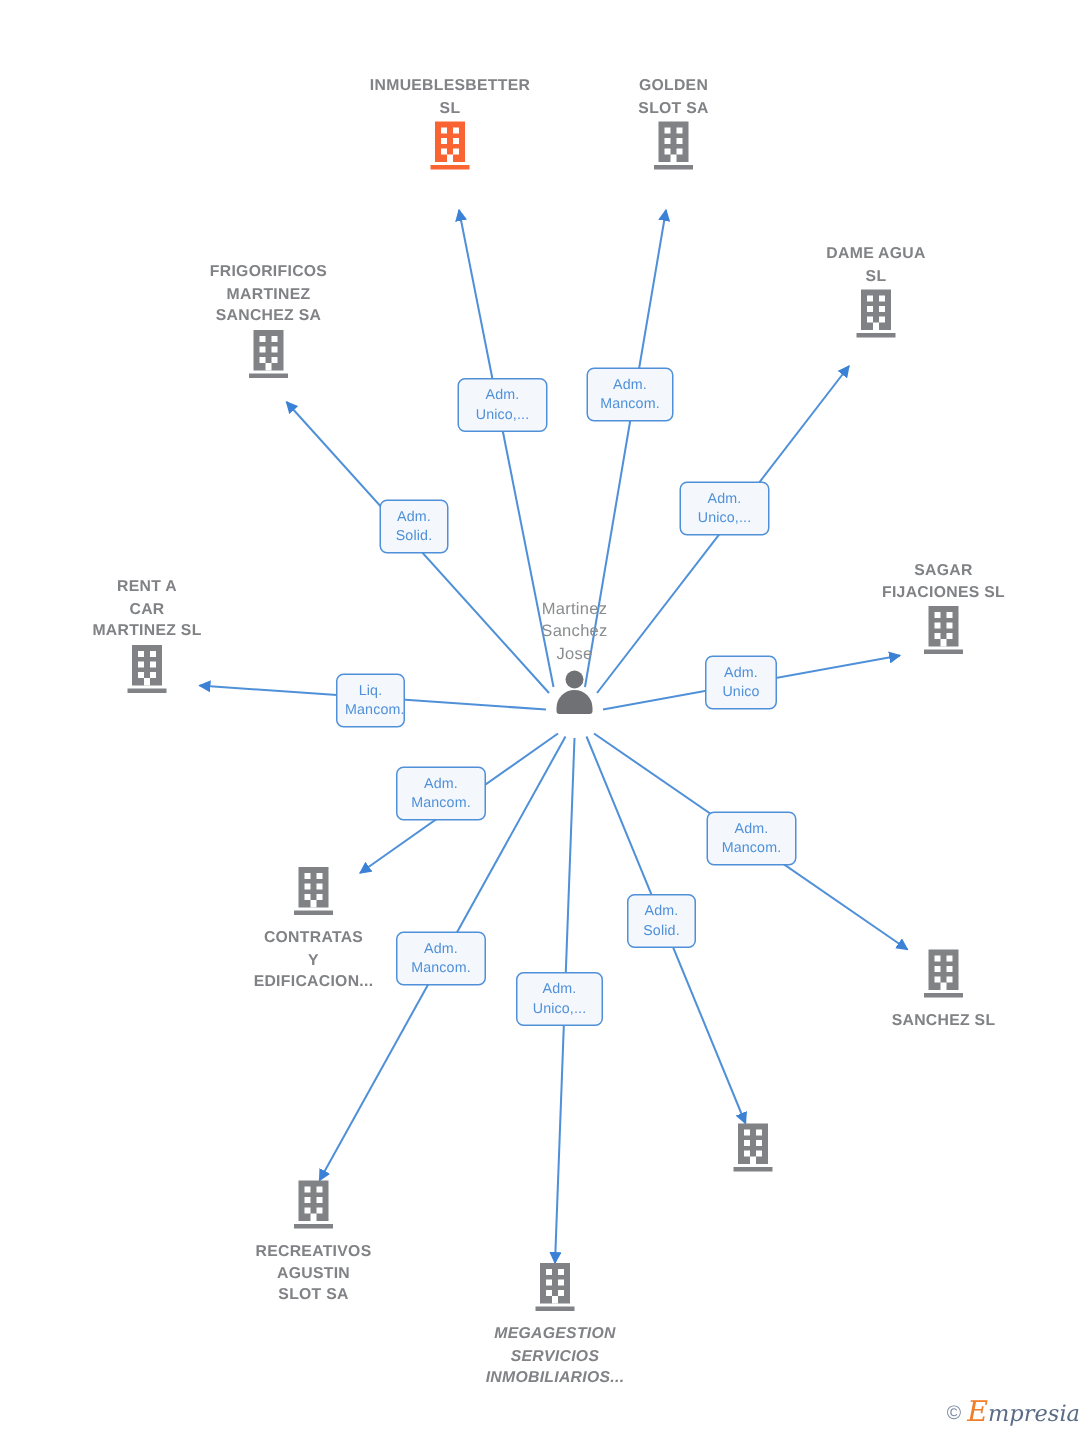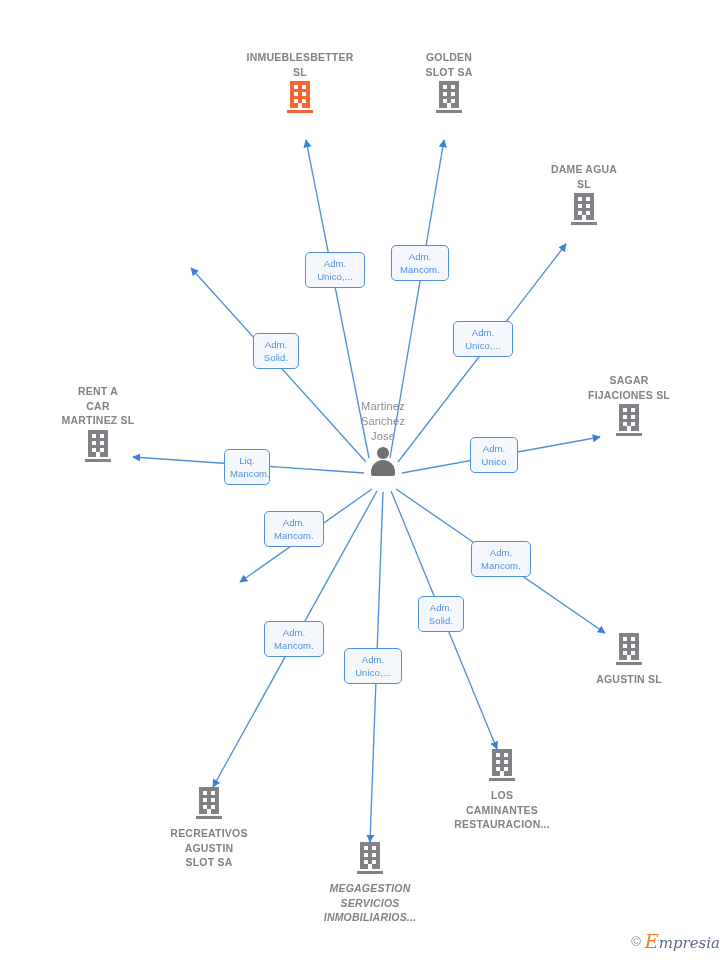--- a/index.html
+++ b/index.html
@@ -163,20 +163,35 @@
         <span class="body"></span>
         <span class="win" style="left:7px;top:4px;"></span><span class="win" style="left:15px;top:4px;"></span>
         <span class="win" style="left:7px;top:11px;"></span><span class="win" style="left:15px;top:11px;"></span>
         <span class="win" style="left:7px;top:18px;"></span><span class="win" style="left:15px;top:18px;"></span>
         <span class="door" style="left:11px;top:22px;height:5px;"></span>
         <span class="base"></span>
       </span>
     </span>
   </div>
 
+  <div class="node label-top" style="left:179px;top:174px;">
+    <span class="lbl">FRIGORIFICOS
+MARTINEZ
+SANCHEZ SA</span>
+    <span class="ico">
+      <span class="bldg" style="display:inline-block;">
+        <span class="body"></span>
+        <span class="win" style="left:7px;top:4px;"></span><span class="win" style="left:15px;top:4px;"></span>
+        <span class="win" style="left:7px;top:11px;"></span><span class="win" style="left:15px;top:11px;"></span>
+        <span class="win" style="left:7px;top:18px;"></span><span class="win" style="left:15px;top:18px;"></span>
+        <span class="door" style="left:11px;top:22px;height:5px;"></span>
+        <span class="base"></span>
+      </span>
+    </span>
+  </div>
 
   <div class="node label-top" style="left:98px;top:384px;">
     <span class="lbl">RENT A
 CAR
 MARTINEZ  SL</span>
     <span class="ico">
       <span class="bldg" style="display:inline-block;">
         <span class="body"></span>
         <span class="win" style="left:7px;top:4px;"></span><span class="win" style="left:15px;top:4px;"></span>
         <span class="win" style="left:7px;top:11px;"></span><span class="win" style="left:15px;top:11px;"></span>
@@ -207,49 +222,61 @@
 Sanchez
 Jose</span>
     <span class="ico">
       <span class="person-ico" style="display:inline-block;">
         <span class="head"></span>
         <span class="torso"></span>
       </span>
     </span>
   </div>
 
+  <div class="node label-bottom" style="left:209px;top:578px;">
+    <span class="ico">
+      <span class="bldg" style="display:inline-block;">
+        <span class="body"></span>
+        <span class="win" style="left:7px;top:4px;"></span><span class="win" style="left:15px;top:4px;"></span>
+        <span class="win" style="left:7px;top:11px;"></span><span class="win" style="left:15px;top:11px;"></span>
+        <span class="win" style="left:7px;top:18px;"></span><span class="win" style="left:15px;top:18px;"></span>
+        <span class="door" style="left:11px;top:22px;height:5px;"></span>
+        <span class="base"></span>
+      </span>
+    </span>
+    <span class="lbl">CONTRATAS
+Y
+EDIFICACION...</span>
+  </div>
 
   <div class="node label-bottom" style="left:629px;top:633px;">
     <span class="ico">
       <span class="bldg" style="display:inline-block;">
         <span class="body"></span>
         <span class="win" style="left:7px;top:4px;"></span><span class="win" style="left:15px;top:4px;"></span>
         <span class="win" style="left:7px;top:11px;"></span><span class="win" style="left:15px;top:11px;"></span>
         <span class="win" style="left:7px;top:18px;"></span><span class="win" style="left:15px;top:18px;"></span>
         <span class="door" style="left:11px;top:22px;height:5px;"></span>
         <span class="base"></span>
       </span>
     </span>
-    <span class="lbl">AGUSTIN  SL</span>
+    <span class="lbl">SANCHEZ  SL</span>
   </div>
 
   <div class="node label-bottom" style="left:502px;top:749px;">
     <span class="ico">
       <span class="bldg" style="display:inline-block;">
         <span class="body"></span>
         <span class="win" style="left:7px;top:4px;"></span><span class="win" style="left:15px;top:4px;"></span>
         <span class="win" style="left:7px;top:11px;"></span><span class="win" style="left:15px;top:11px;"></span>
         <span class="win" style="left:7px;top:18px;"></span><span class="win" style="left:15px;top:18px;"></span>
         <span class="door" style="left:11px;top:22px;height:5px;"></span>
         <span class="base"></span>
       </span>
     </span>
-    <span class="lbl">LOS
-CAMINANTES
-RESTAURACION...</span>
   </div>
 
   <div class="node label-bottom" style="left:209px;top:787px;">
     <span class="ico">
       <span class="bldg" style="display:inline-block;">
         <span class="body"></span>
         <span class="win" style="left:7px;top:4px;"></span><span class="win" style="left:15px;top:4px;"></span>
         <span class="win" style="left:7px;top:11px;"></span><span class="win" style="left:15px;top:11px;"></span>
         <span class="win" style="left:7px;top:18px;"></span><span class="win" style="left:15px;top:18px;"></span>
         <span class="door" style="left:11px;top:22px;height:5px;"></span>

